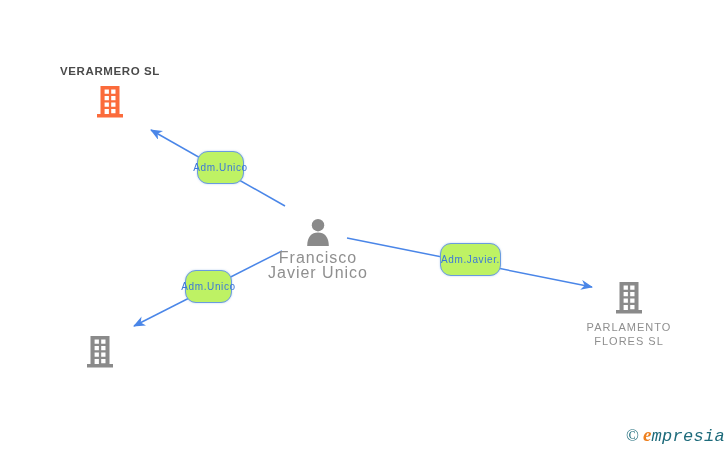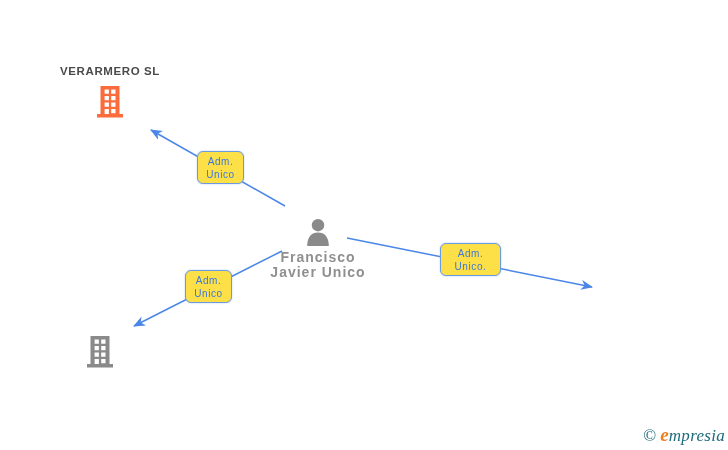--- a/index.html
+++ b/index.html
@@ -42,55 +42,54 @@
     color: #4A4A4A;
     font-weight: bold;
     font-size: 11.5px;
     letter-spacing: 0.6px;
   }
   .bld { color: #8A8A8A; }
   .bld.highlight { color: #FB6B3B; }
   .person-ic { color: #8A8A8A; }
   .pname {
     color: #8F8F8F;
-    font-size: 14px;
+    font-size: 16px;
     line-height: 15px;
     letter-spacing: 1px;
     margin-top: 4px;
-    font-weight: bold;
   }
   .elabel {
     position: absolute;
     box-sizing: border-box;
-    background: #fde047;
+    background: #bef264;
     border: 1.5px solid #6A9BE0;
-    border-radius: 6px;
+    border-radius: 11px;
     box-shadow: 0 0 2px rgba(120,165,230,0.55);
     color: #3C78D8;
     font-size: 10px;
     line-height: 13px;
     letter-spacing: 0.6px;
     display: flex;
-    flex-direction: column;
+    flex-direction: row;
     align-items: center;
     justify-content: center;
   }
   .gap6 { height: 6px; }
   .gap8 { height: 8px; }
   .watermark {
     position: absolute;
     right: 3px;
     bottom: 4px;
     font-family: "Liberation Serif", serif;
     font-size: 17px;
     white-space: nowrap;
   }
   .wm-copy { color: #1E6B7B; font-style: normal; }
   .wm-e { color: #EE7F1D; font-style: italic; font-weight: bold; font-size: 19px; }
-  .wm-rest { color: #1E6B7B; font-style: italic; letter-spacing: 0.3px; }
+  .wm-rest { color: #1E6B7B; font-style: italic; letter-spacing: 0.3px; font-family: Liberation Mono, monospace; }
   .hidden-defs { position: absolute; width: 0; height: 0; overflow: hidden; }
 </style>
 </head>
 <body>
 
 <div id="canvas">
 
   <svg class="hidden-defs" aria-hidden="true">
     <defs>
       <symbol id="building" viewBox="0 0 28 32">
@@ -143,34 +142,44 @@
 
   <div class="node" style="left:30px; top:336px;">
     <svg class="bld icon-wrap" width="28" height="32" style="margin:0 auto; display:block;">
       <use href="#building"></use>
     </svg>
     <div class="gap6"></div>
     <div class="cname">
     </div>
   </div>
 
+  <div class="node" style="left:559px; top:282px;">
+    <svg class="bld icon-wrap" width="28" height="32" style="margin:0 auto; display:block;">
+      <use href="#building"></use>
+    </svg>
+    <div class="gap6"></div>
+    <div class="cname">
+      <div>PARLAMENTO</div>
+      <div>FLORES SL</div>
+    </div>
+  </div>
 
   <div class="elabel" style="left:197px; top:151px; width:47px; height:33px;">
     <span>Adm.</span>
     <span>Unico</span>
   </div>
 
   <div class="elabel" style="left:185px; top:270px; width:47px; height:33px;">
     <span>Adm.</span>
     <span>Unico</span>
   </div>
 
   <div class="elabel" style="left:440px; top:243px; width:61px; height:33px;">
     <span>Adm.</span>
-    <span>Unico.</span>
+    <span>Javier.</span>
   </div>
 
   <div class="watermark">
     <span class="wm-copy">©</span>
     <span class="wm-e">e</span><span class="wm-rest">mpresia</span>
   </div>
 
 </div>
 
 </body></html>

